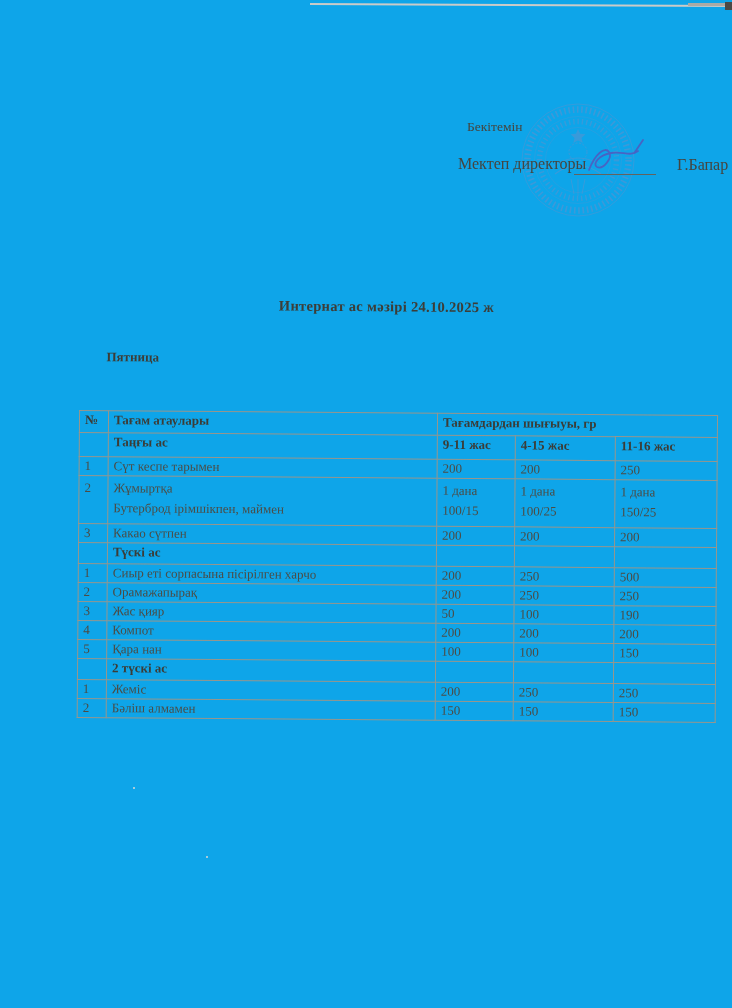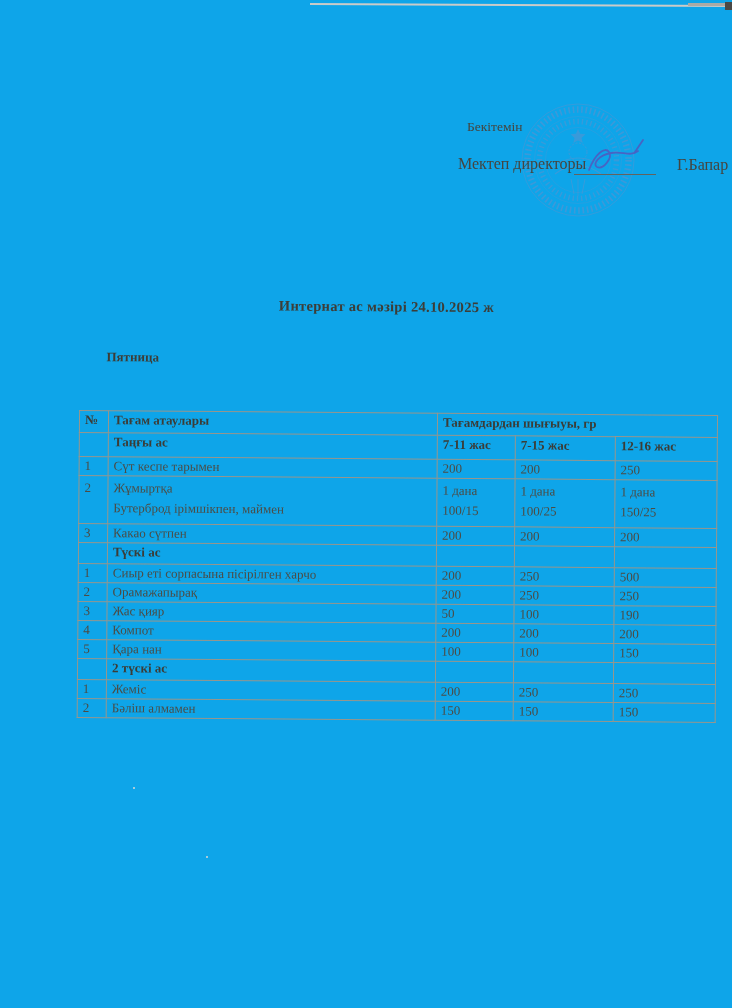--- a/index.html
+++ b/index.html
@@ -100,23 +100,23 @@
       </colgroup>
       <thead>
         <tr class="h1">
           <td class="c-num b">№</td>
           <td class="b">Тағам атаулары</td>
           <td class="b" colspan="3">Тағамдардан шығыуы, гр</td>
         </tr>
         <tr class="h2">
           <td class="c-num"></td>
           <td class="b">Таңғы ас</td>
-          <td class="b">7-11 жас</td>
-          <td class="b">7-15 жас</td>
-          <td class="b">12-16 жас</td>
+          <td class="b">9-11 жас</td>
+          <td class="b">4-15 жас</td>
+          <td class="b">11-16 жас</td>
         </tr>
       </thead>
       <tbody>
           <tr>
     <td class="c-num">1</td>
     <td>Сүт кеспе тарымен</td>
     <td>200</td>
     <td>200</td>
     <td>250</td>
   </tr>

